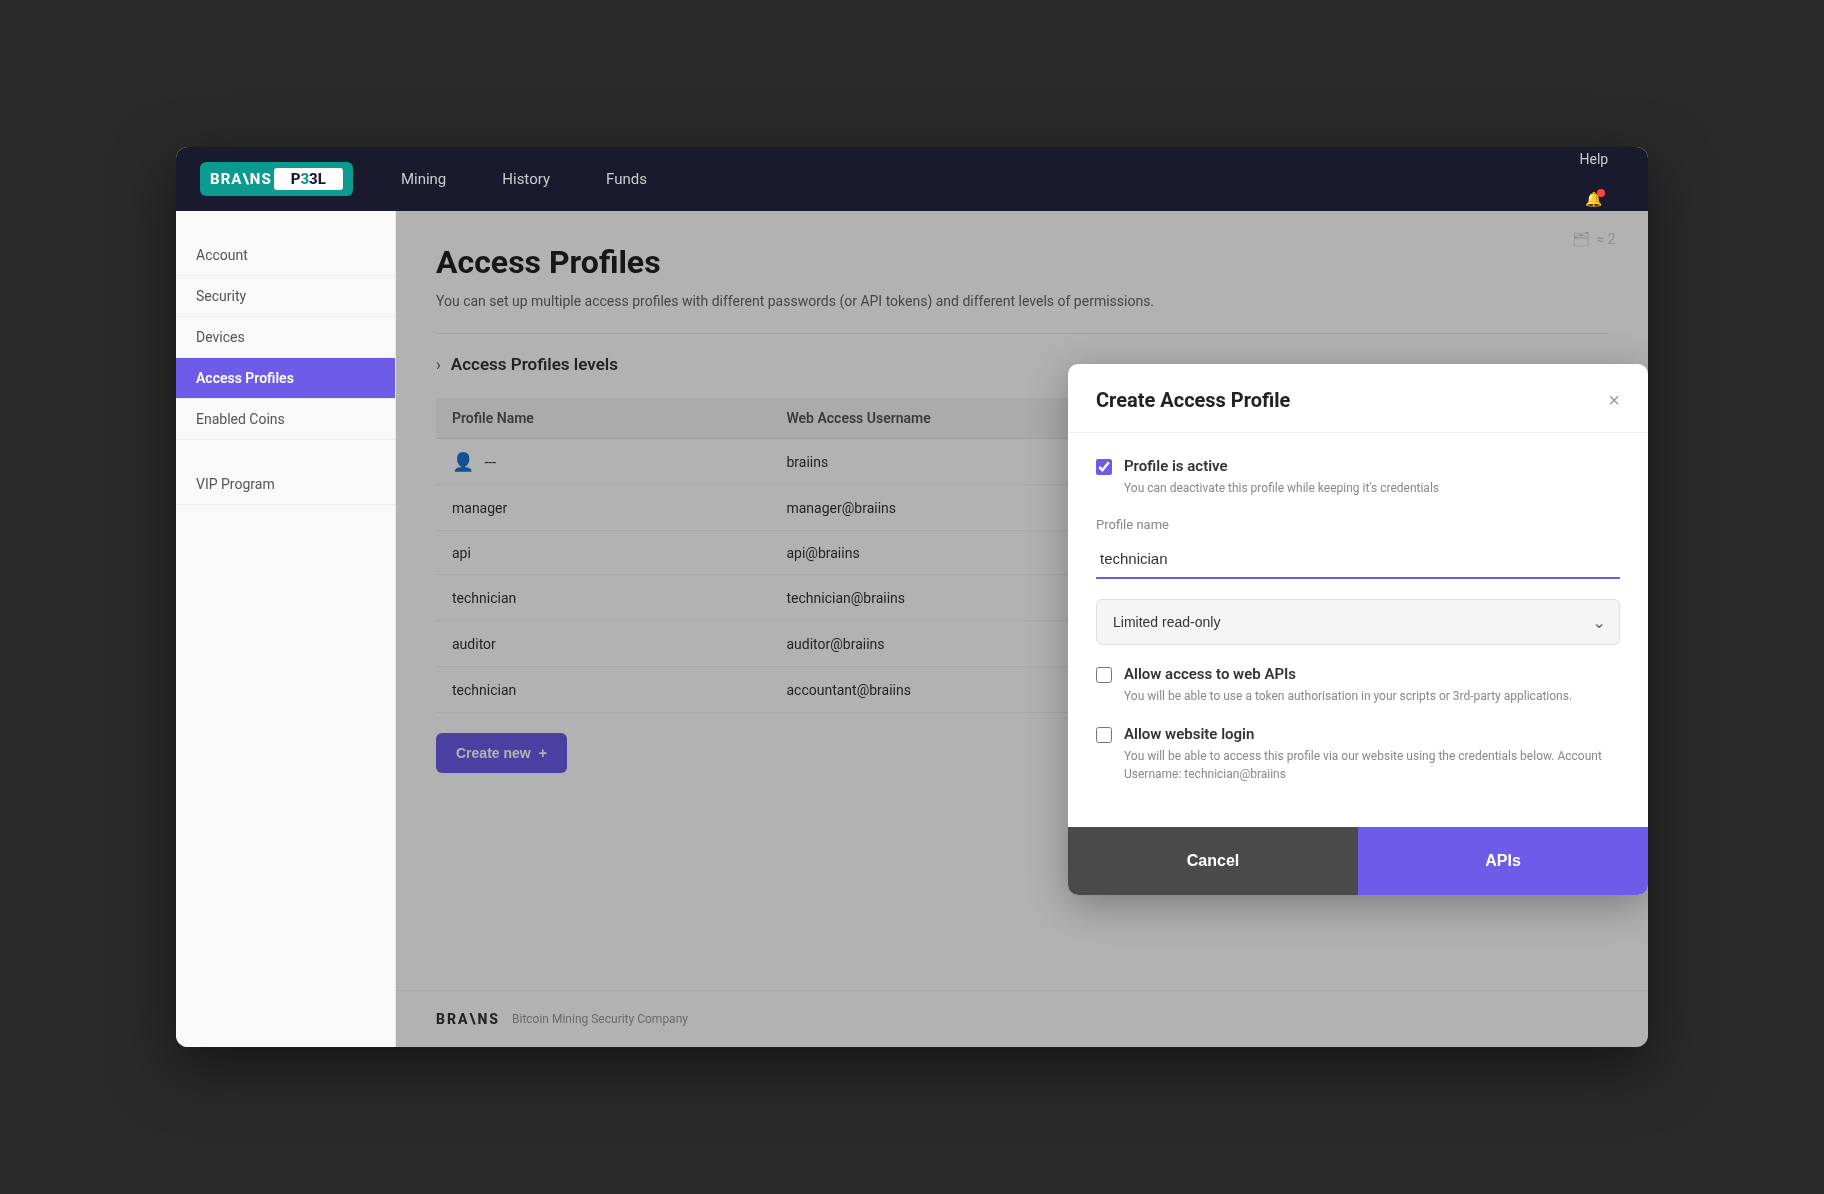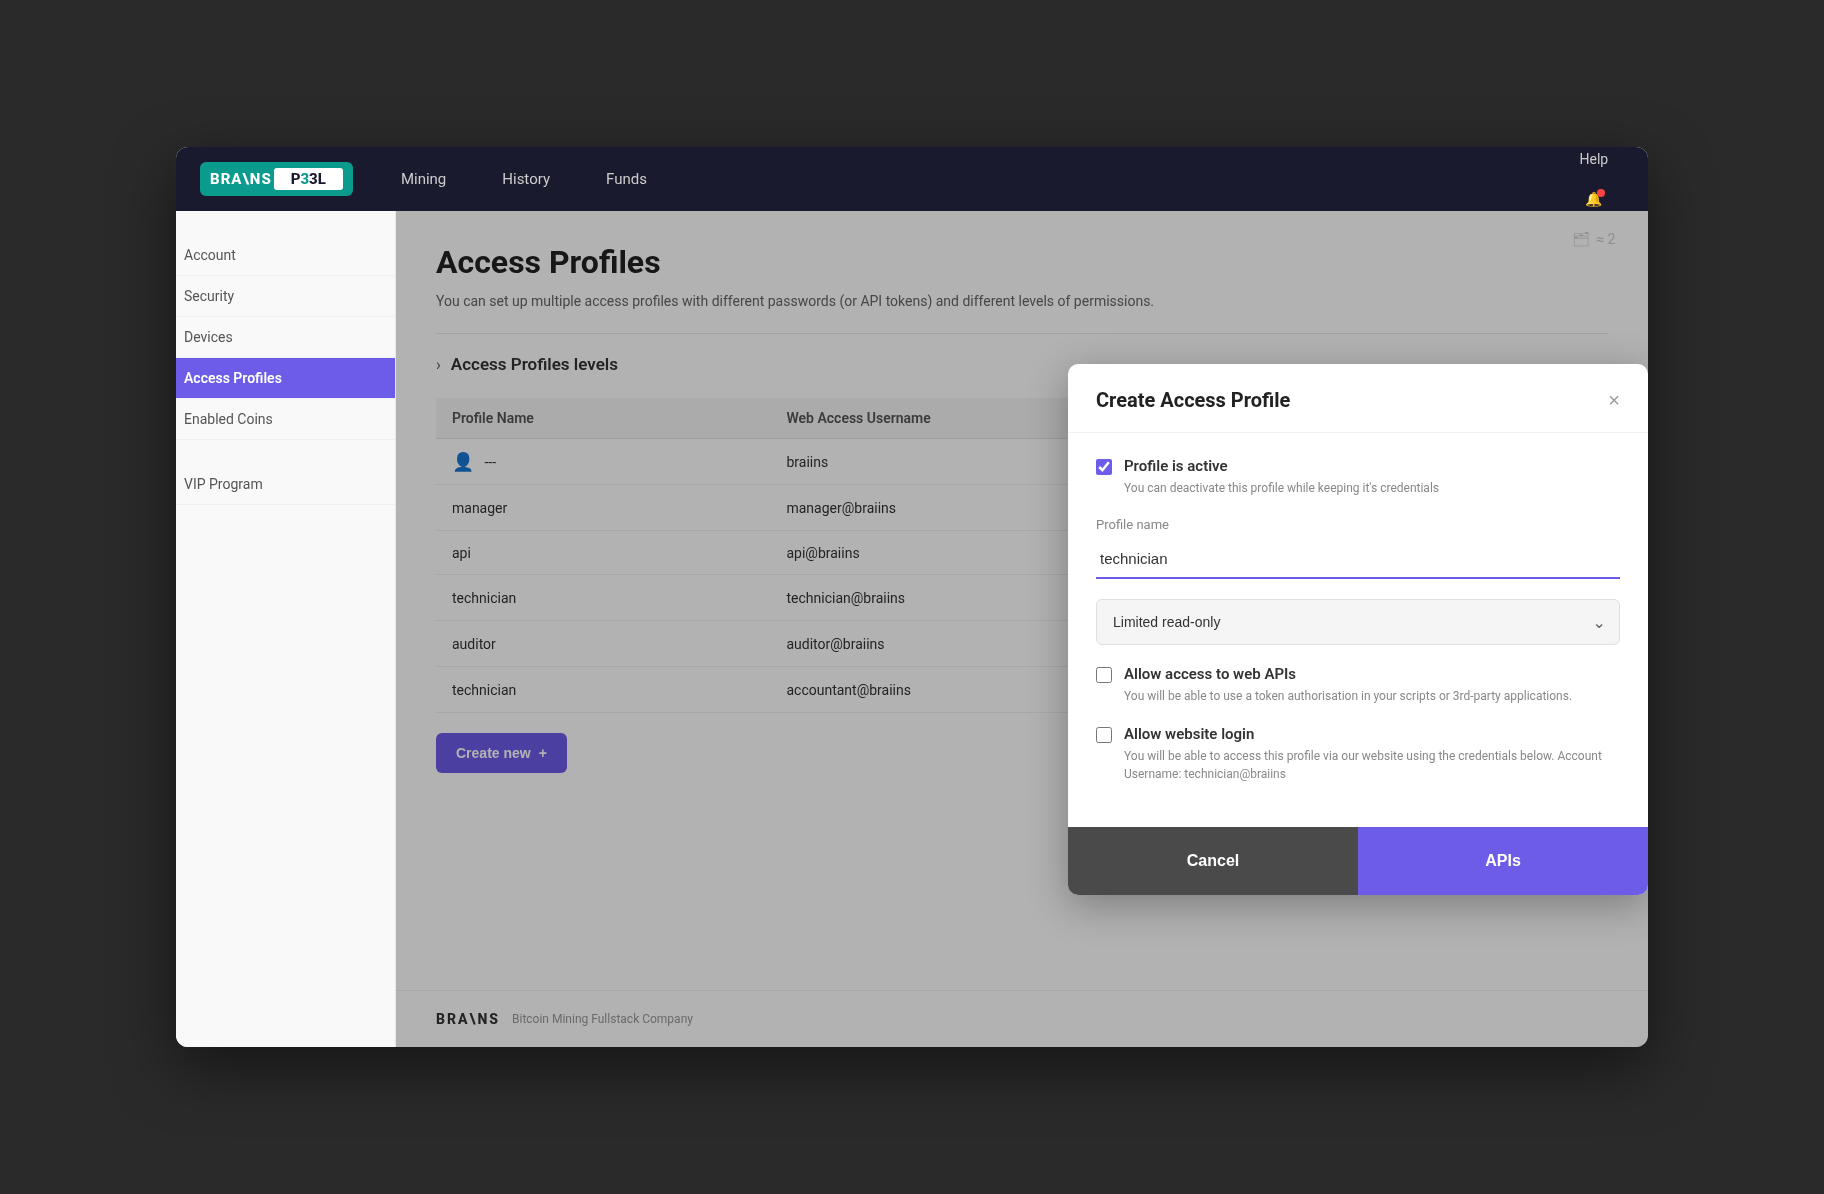--- a/index.html
+++ b/index.html
@@ -110,21 +110,21 @@
     }
     
     .sidebar {
       width: 220px;
       background: #f9f9f9;
       border-right: 1px solid #e8e8e8;
       padding: 24px 0;
       flex-shrink: 0;
     }
     .sidebar-item {
-      padding: 12px 8px;
+      padding: 12px 20px;
       font-size: 14px;
       color: #555;
       cursor: pointer;
       border-bottom: 1px solid #efefef;
     }
     .sidebar-item.active {
       background: #6c5ce7;
       color: #fff;
       font-weight: 600;
     }
@@ -476,21 +476,21 @@
         </table>
 
         <button class="create-btn">
           <span>Create new</span>
           <span>+</span>
         </button>
       </div>
 
       <div class="content-footer">
         <span class="footer-logo-text">BRA\NS</span>
-        <span class="footer-tagline">Bitcoin Mining Fullstack Company</span>
+        <span class="footer-tagline">Bitcoin Mining Security Company</span>
       </div>
 
       <div class="modal-overlay">
         <div class="modal">
 
           <div class="modal-header">
             <span class="modal-title">Create Access Profile</span>
             <button class="modal-close">×</button>
           </div>
 

